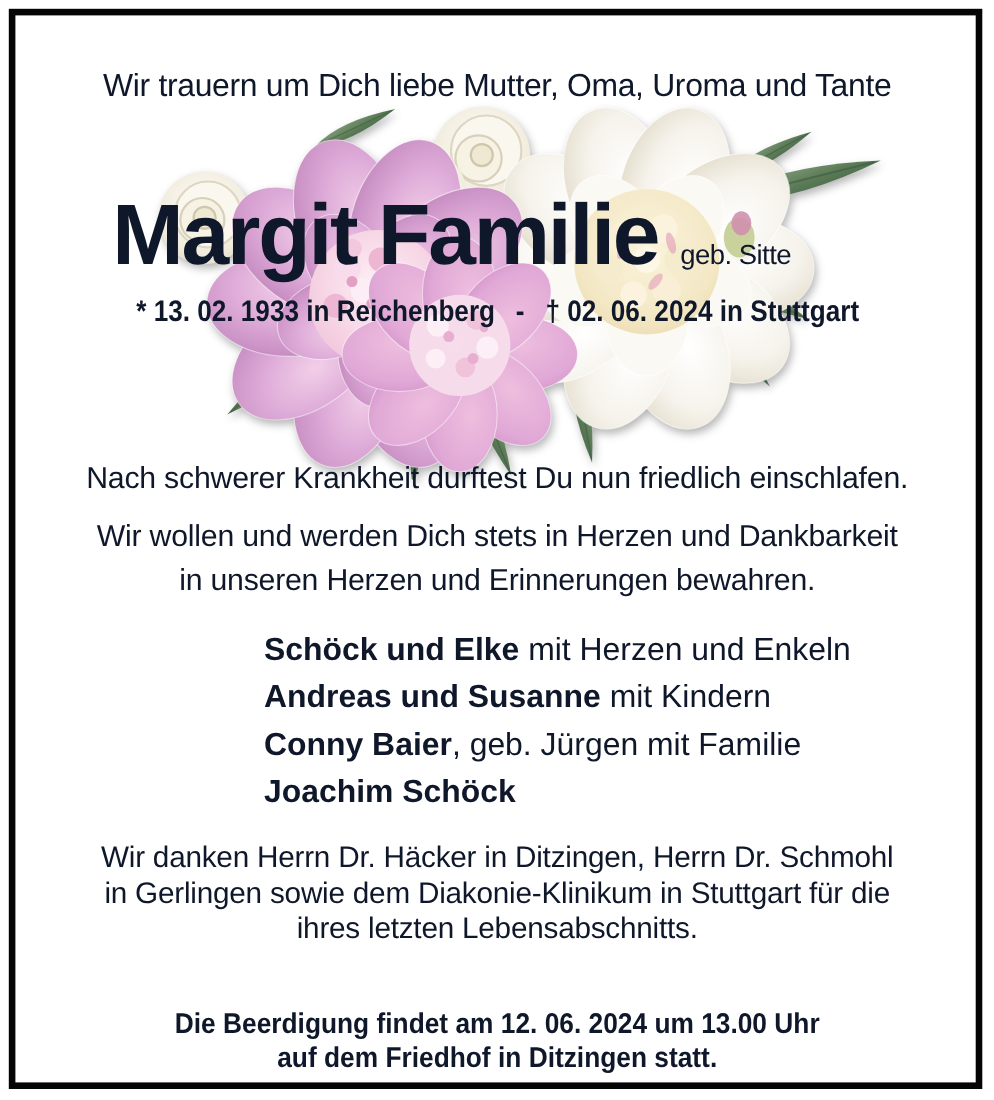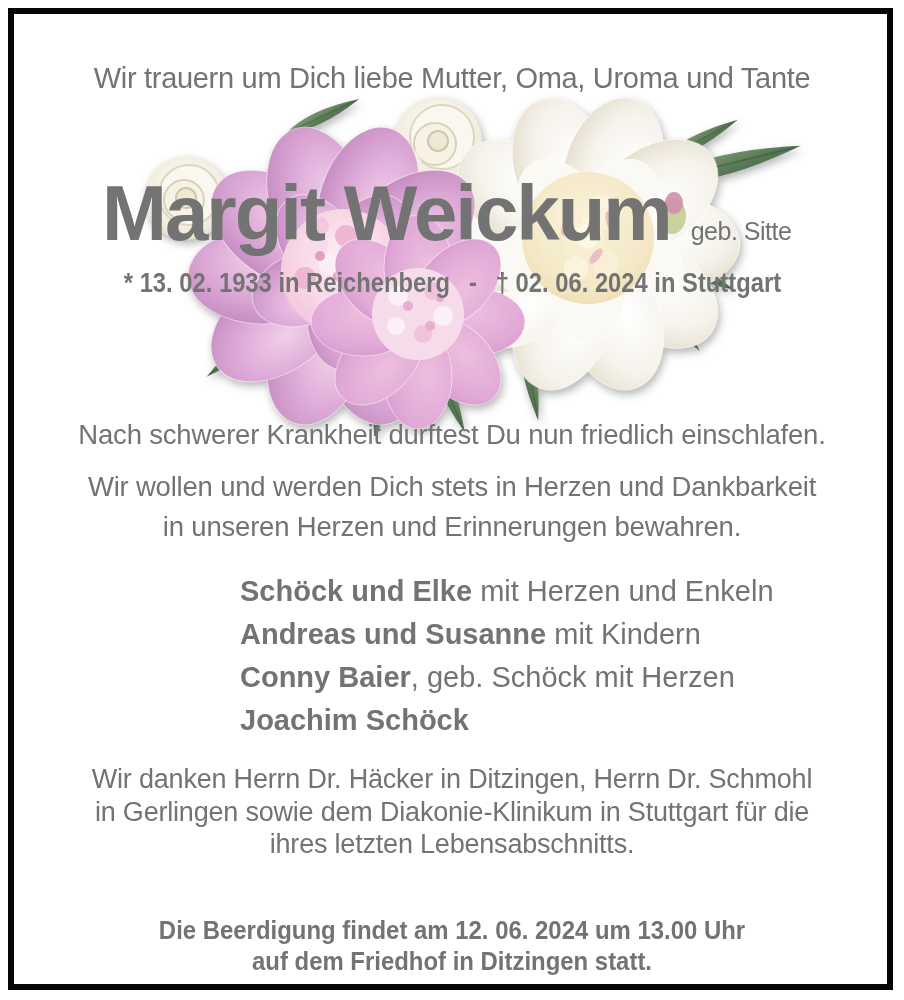--- a/index.html
+++ b/index.html
@@ -2,21 +2,21 @@
 <html><head>
 <meta charset="utf-8">
 <style>
   html, body { margin: 0; padding: 0; background: #ffffff; }
   .sheet {
     position: relative;
     width: 904px;
     height: 1000px;
     background: #ffffff;
     font-family: "Liberation Sans", sans-serif;
-    color: #737373;
+    color: #0f172a;
     overflow: hidden;
   }
   .frame {
     position: absolute;
     left: 8px; top: 8px;
     width: 885px; height: 982px;
     border: 6px solid #050505;
     box-sizing: border-box;
     z-index: 0;
   }
@@ -244,21 +244,21 @@
         <circle cx="310" cy="220" r="5" fill="#e8aed2"></circle>
         <circle cx="332" cy="240" r="5" fill="#e8aed2"></circle>
         <circle cx="342" cy="212" r="4" fill="#e8aed2"></circle>
       </g>
     </g>
   </svg>
 
   <div class="txt intro">Wir trauern um Dich liebe Mutter, Oma, Uroma und Tante</div>
 
   <div class="name-row">
-    <span class="name">Margit Weickum</span>
+    <span class="name">Margit Familie</span>
     <span class="maiden">geb. Sitte</span>
   </div>
 
   <div class="txt dates">
     <span class="dates-inner">
       <span>* 13. 02. 1933 in Reichenberg</span>
       <span class="dash">-</span>
       <span>† 02. 06. 2024 in Stuttgart</span>
     </span>
   </div>
@@ -266,21 +266,21 @@
   <div class="txt para1">Nach schwerer Krankheit durftest Du nun friedlich einschlafen.</div>
 
   <div class="txt para2">
     <div>Wir wollen und werden Dich stets in Herzen und Dankbarkeit</div>
     <div>in unseren Herzen und Erinnerungen bewahren.</div>
   </div>
 
   <div class="mourners">
     <div class="mourner-line"><span class="b">Schöck und Elke</span><span> mit Herzen und Enkeln</span></div>
     <div class="mourner-line"><span class="b">Andreas und Susanne</span><span> mit Kindern</span></div>
-    <div class="mourner-line"><span class="b">Conny Baier</span><span>, geb. Schöck mit Herzen</span></div>
+    <div class="mourner-line"><span class="b">Conny Baier</span><span>, geb. Jürgen mit Familie</span></div>
     <div class="mourner-line"><span class="b">Joachim Schöck</span><span></span></div>
   </div>
 
   <div class="txt thanks">
     <div>Wir danken Herrn Dr. Häcker in Ditzingen, Herrn Dr. Schmohl</div>
     <div>in Gerlingen sowie dem Diakonie-Klinikum in Stuttgart für die</div>
     <div>ihres letzten Lebensabschnitts.</div>
   </div>
 
   <div class="txt funeral">

